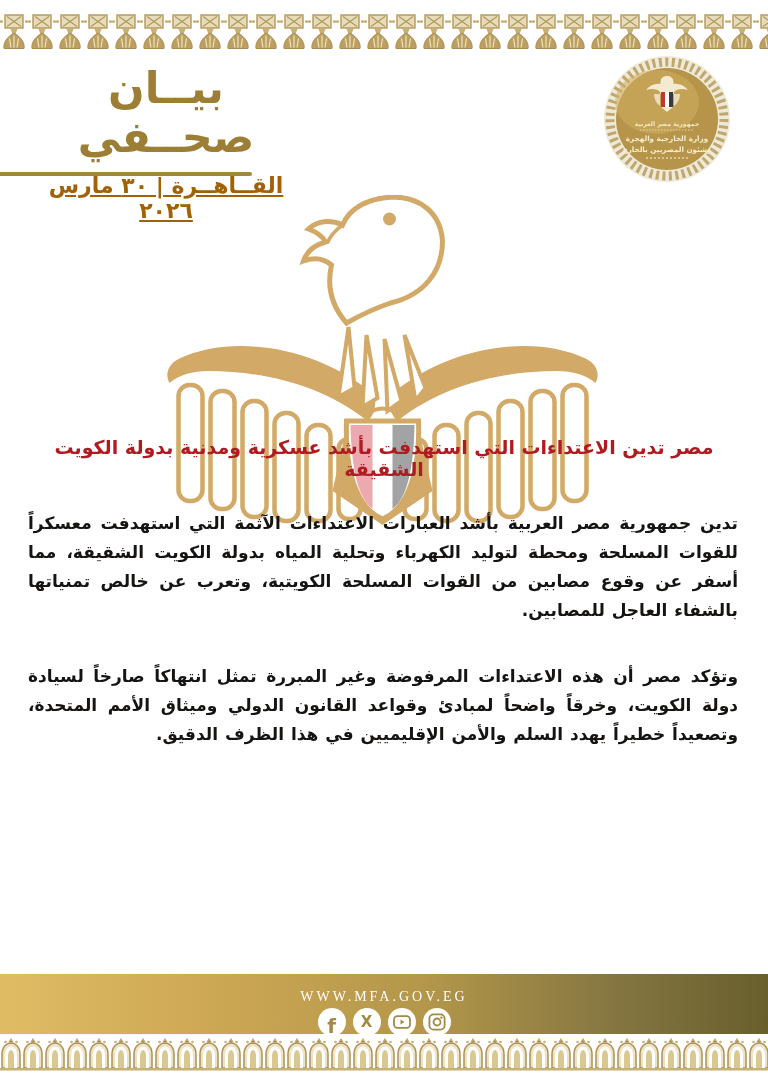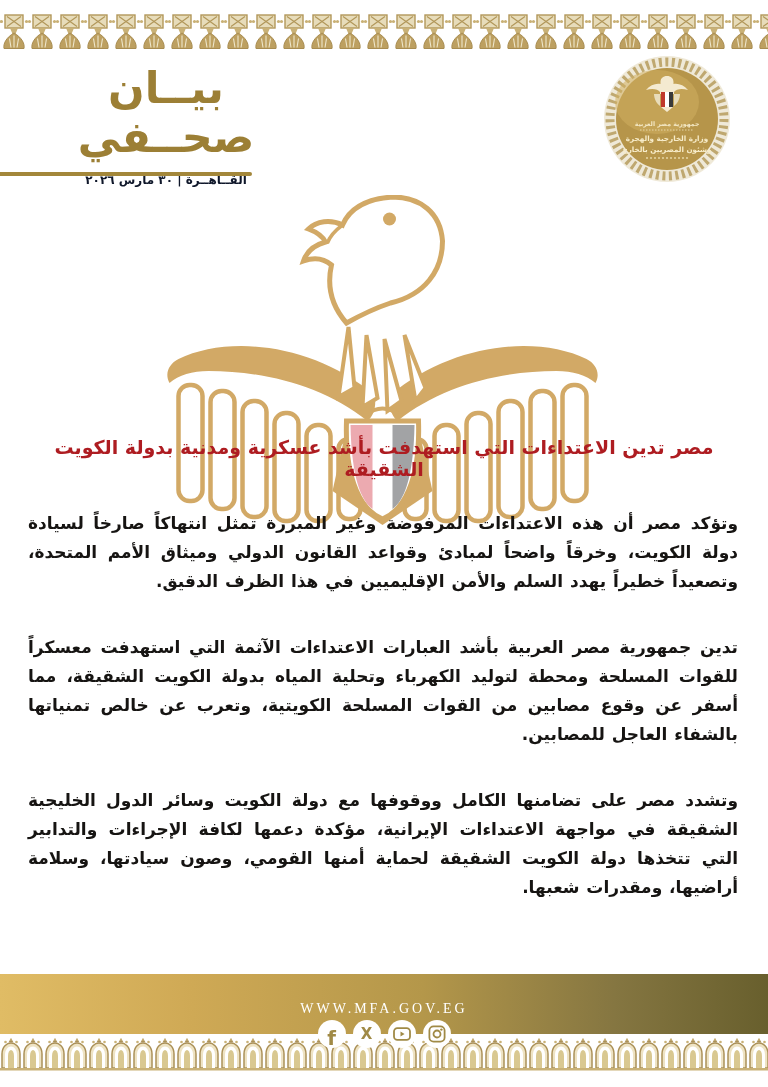--- a/index.html
+++ b/index.html
@@ -15,22 +15,22 @@
   
   .header-block {
     position:absolute; top:52px; left:32px; width:268px;
     text-align:center; color:#9c7f35;
   }
   .press-title {
     font-size:43px; font-weight:bold; line-height:1.15;
     color:#9c7f35; letter-spacing:0px; direction:rtl;
   }
   .dateline {
-    margin-top:10px; font-size:12px; font-weight:bold;
-    color:#0f172a; direction:rtl;
+    margin-top:10px; font-size:22px; font-weight:bold;
+    color:#a16207; direction:rtl;text-decoration:underline;
   }
   .header-rule {
     position:absolute; top:160px; left:0; width:252px; height:4px;
     background:#a3873a; border-radius:0 2px 2px 0;
   }
   .seal { position:absolute; top:42px; left:602px; }
   
   .emblem { position:absolute; top:183px; left:160px; z-index:0; }
   
   .headline {
@@ -44,21 +44,21 @@
     color:#161412;
   }
   .body-text p {
     font-size:17px; font-weight:bold; line-height:29px;
     margin-bottom:37px; word-spacing:1px;
   }
   
   .footer-bar {
     position:absolute; top:962px; left:0; width:768px; height:60px; z-index:2;
     background:linear-gradient(90deg,#e0bc65 0%,#cfa955 25%,#b4974a 55%,#857641 80%,#685f2d 100%);
-    text-align:center; padding-top:24px;
+    text-align:center; padding-top:12px;
   }
   .website-url {
     display:inline-block; color:#ffffff; font-family:"Liberation Serif", serif;
     font-size:14px; letter-spacing:3px; font-weight:normal;
   }
   .social-row { margin-top:3px; display:flex; justify-content:center; gap:7px; }
   .social-circle {
     width:28px; height:28px; border-radius:50%; background:#ffffff;
     display:flex; align-items:center; justify-content:center;
     color:#a08a46; overflow:hidden;
@@ -178,23 +178,22 @@
     <g>
       <path d="M184,226 L256,226 C258,288 240,316 220,324 C200,316 182,288 184,226 Z" fill="#ffffff" stroke="#d2a966" stroke-width="5"></path>
       <path d="M188,230 L210,230 L210,314 C199,306 189,284 188,230 Z" fill="#ecaab0"></path>
       <path d="M252,230 L230,230 L230,314 C241,306 251,284 252,230 Z" fill="#a2a3a5"></path>
     </g>
   </svg>
 
   <div class="headline">مصر تدين الاعتداءات التي استهدفت بأشد عسكرية ومدنية بدولة الكويت الشقيقة</div>
 
   <div class="body-text">
+    <p>تدين جمهورية مصر العربية بأشد العبارات الاعتداءات الآثمة التي استهدفت معسكراً للقوات المسلحة ومحطة لتوليد الكهرباء وتحلية المياه بدولة الكويت الشقيقة، مما أسفر عن وقوع مصابين من القوات المسلحة الكويتية، وتعرب عن خالص تمنياتها بالشفاء العاجل للمصابين.</p>
     <p>وتؤكد مصر أن هذه الاعتداءات المرفوضة وغير المبررة تمثل انتهاكاً صارخاً لسيادة دولة الكويت، وخرقاً واضحاً لمبادئ وقواعد القانون الدولي وميثاق الأمم المتحدة، وتصعيداً خطيراً يهدد السلم والأمن الإقليميين في هذا الظرف الدقيق.</p>
-    <p>تدين جمهورية مصر العربية بأشد العبارات الاعتداءات الآثمة التي استهدفت معسكراً للقوات المسلحة ومحطة لتوليد الكهرباء وتحلية المياه بدولة الكويت الشقيقة، مما أسفر عن وقوع مصابين من القوات المسلحة الكويتية، وتعرب عن خالص تمنياتها بالشفاء العاجل للمصابين.</p>
-    <p>وتشدد مصر على تضامنها الكامل ووقوفها مع دولة الكويت وسائر الدول الخليجية الشقيقة في مواجهة الاعتداءات الإيرانية، مؤكدة دعمها لكافة الإجراءات والتدابير التي تتخذها دولة الكويت الشقيقة لحماية أمنها القومي، وصون سيادتها، وسلامة أراضيها، ومقدرات شعبها.</p>
   </div>
 
   <div class="footer-bar">
     <div class="website-url">WWW.MFA.GOV.EG</div>
     <div class="social-row">
       <div class="social-circle">
         <span class="glyph-f">f</span>
       </div>
       <div class="social-circle">
         <span class="glyph-x">X</span>

